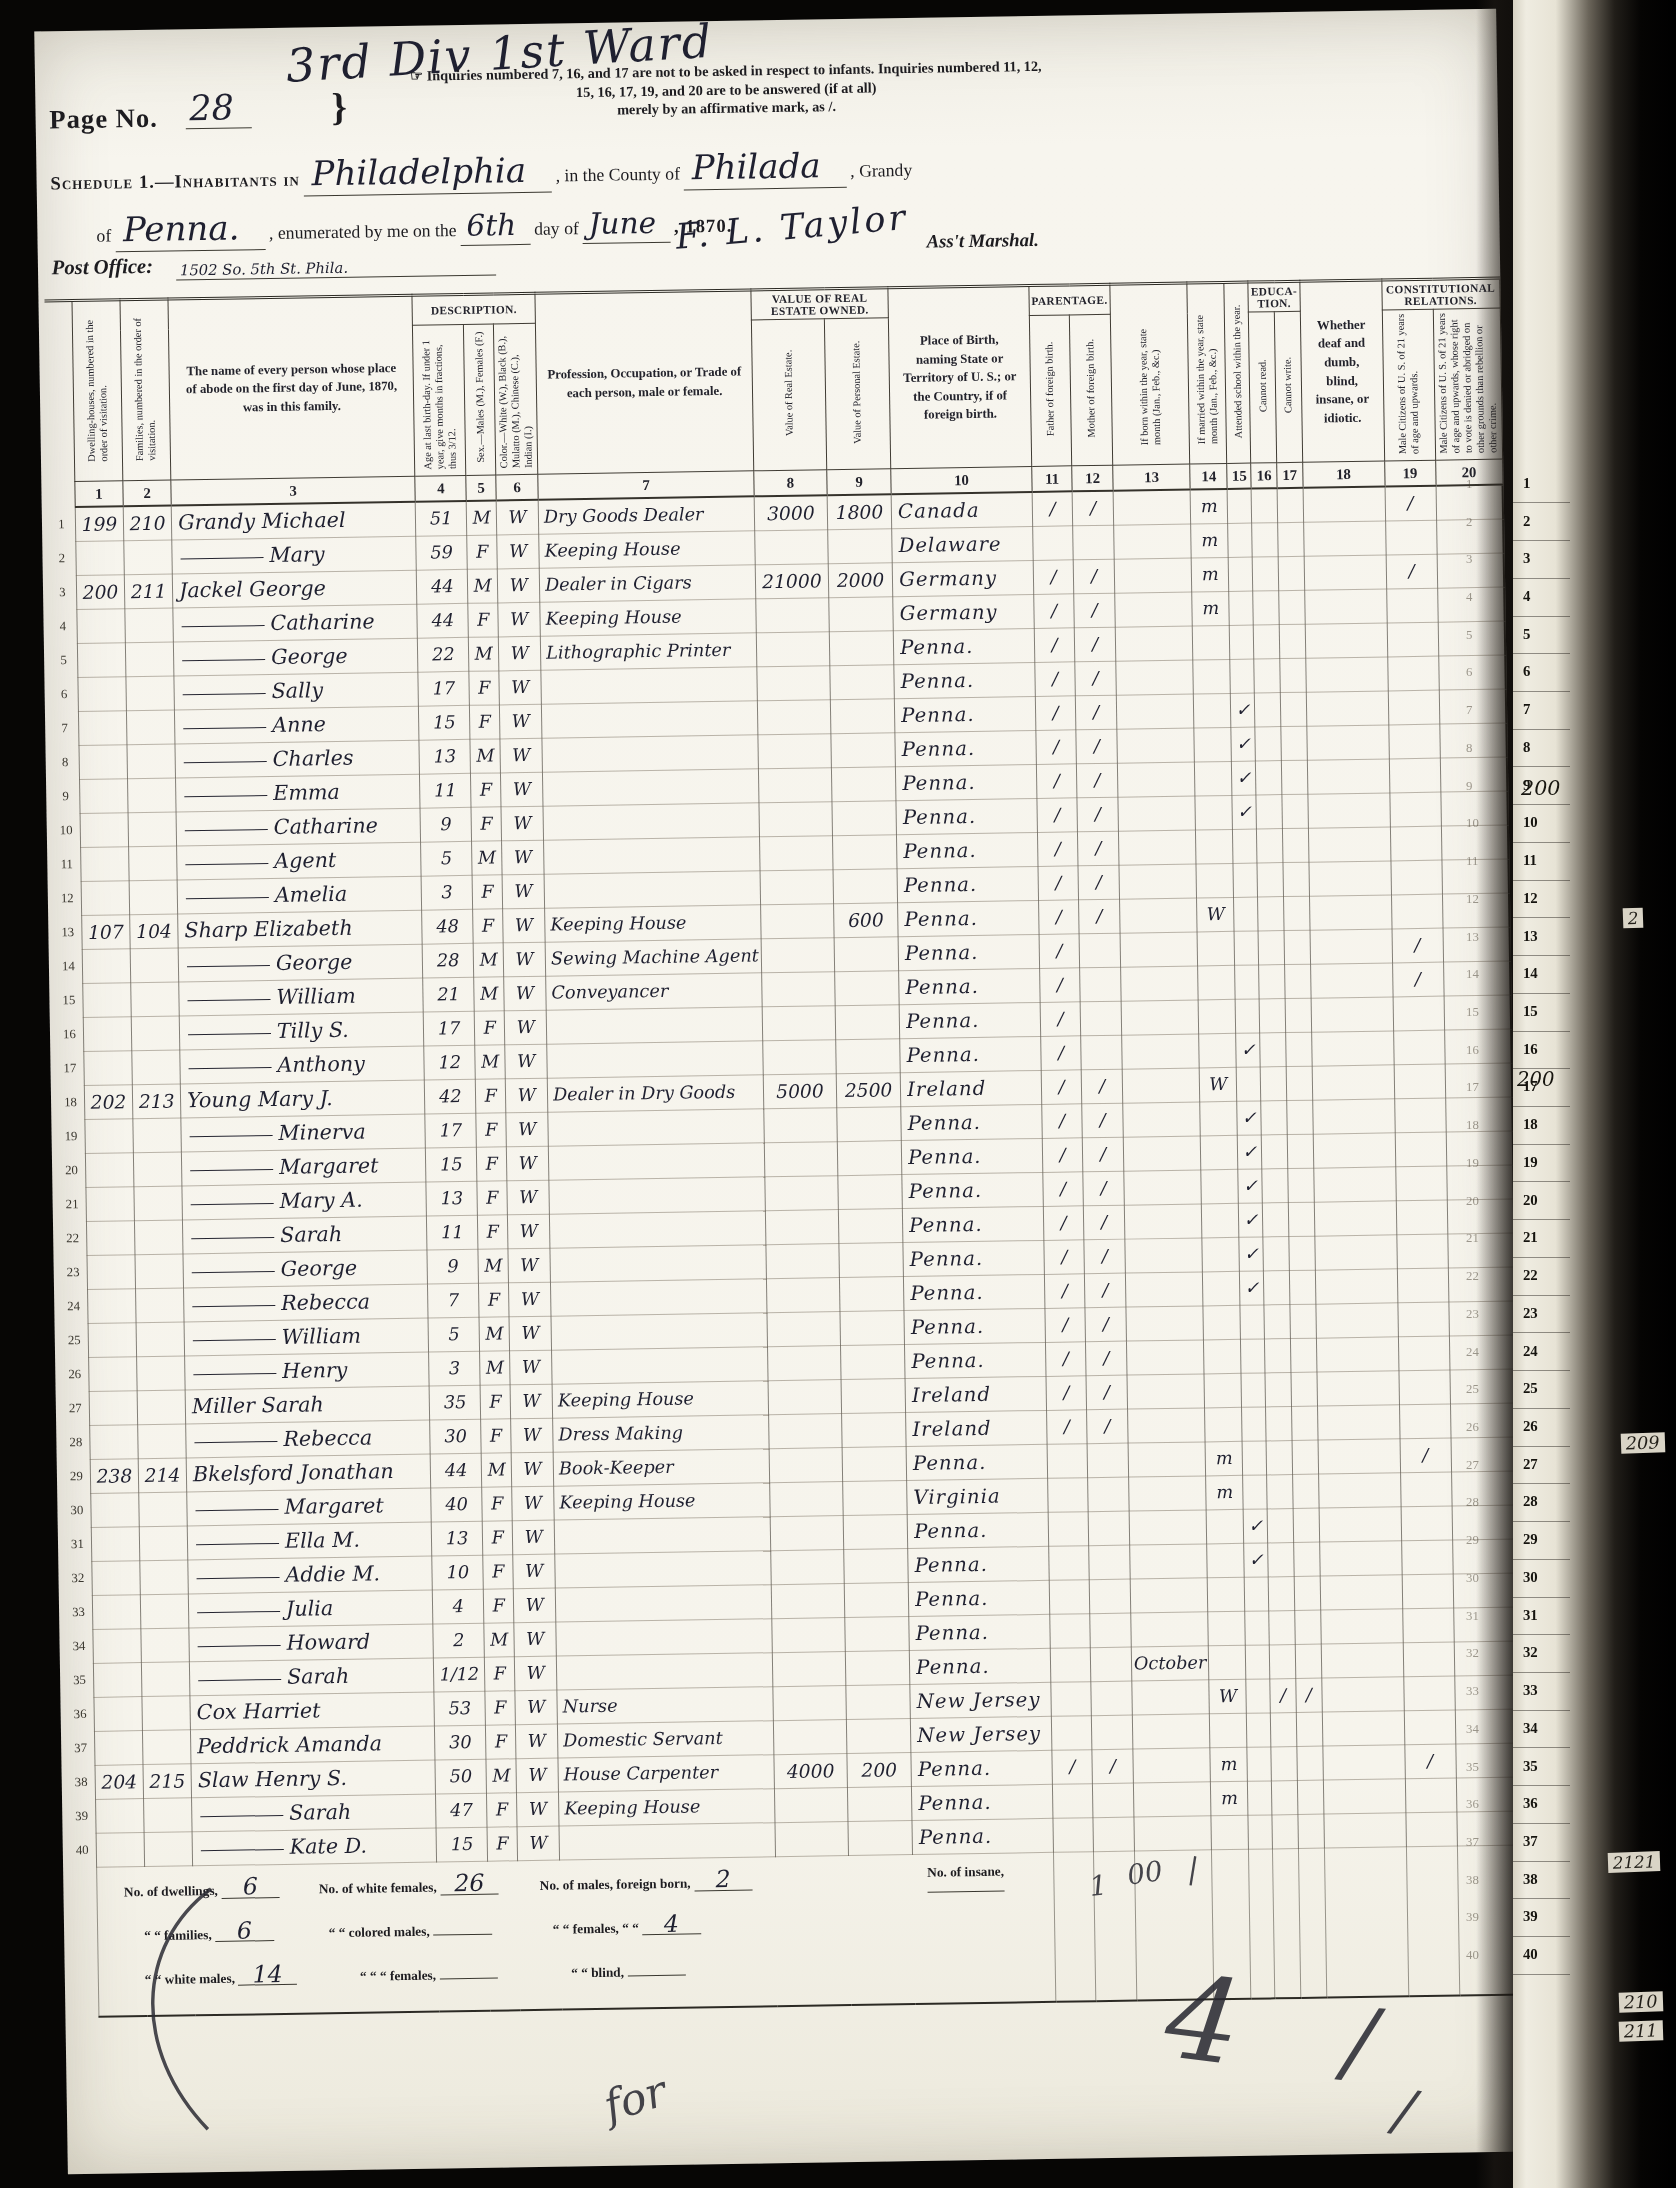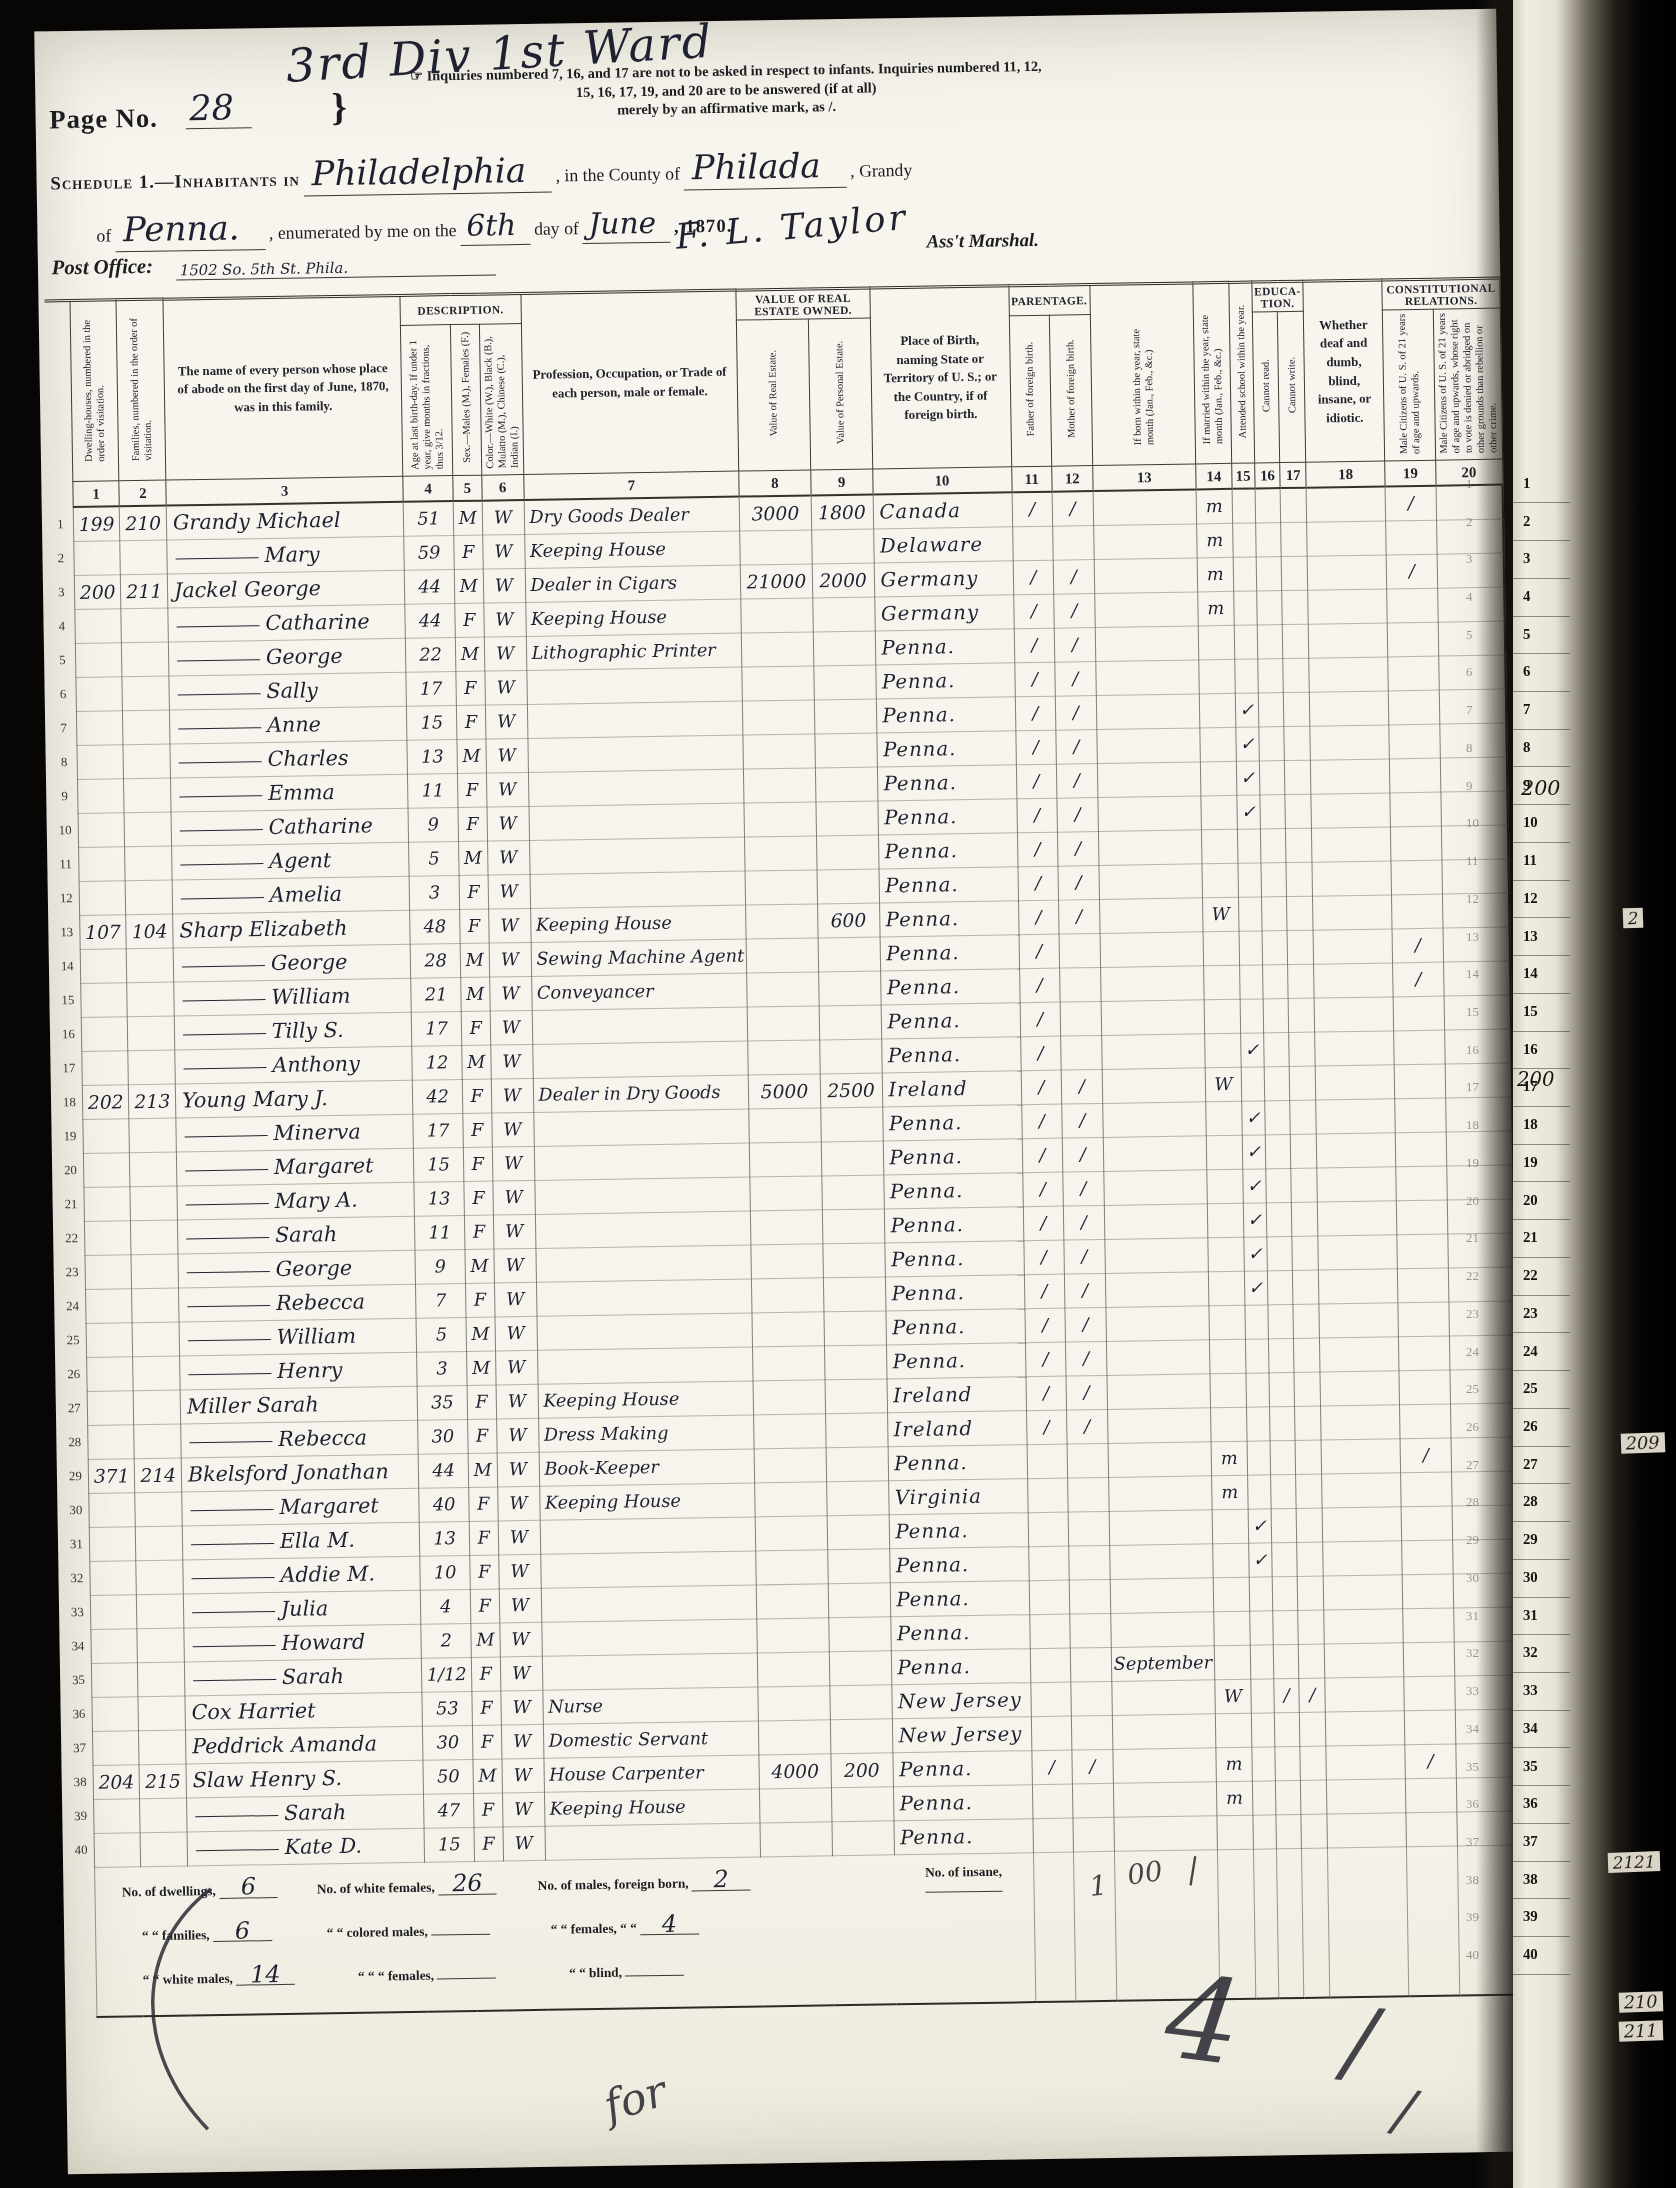--- a/index.html
+++ b/index.html
@@ -843,21 +843,21 @@
             <td class="c-mark hw"></td>
             <td class="c-mark hw"></td>
             <td class="c-mark hw"></td>
             <td class="c-mark hw"></td>
             <td class="c-mark"></td>
             <td class="c-mark hw"></td>
             <td class="c-mark c-last"></td>
           </tr>
           <tr>
             <td class="gutter prt">29</td>
-            <td class="c-num hw">371</td>
+            <td class="c-num hw">238</td>
             <td class="c-num hw">214</td>
             <td class="c-name"><span class="hw">Bkelsford Jonathan</span></td>
             <td class="c-age hw">44</td>
             <td class="c-sex hw">M</td>
             <td class="c-sex hw">W</td>
             <td class="c-occ"><span class="hw">Book-Keeper</span></td>
             <td class="c-val hw"></td>
             <td class="c-val hw"></td>
             <td class="c-bp"><span class="hw">Penna.</span></td>
             <td class="c-mark hw"></td>
@@ -993,21 +993,21 @@
             <td class="c-name"><span class="ditto"></span><span class="hw">Sarah</span></td>
             <td class="c-age hw">1/12</td>
             <td class="c-sex hw">F</td>
             <td class="c-sex hw">W</td>
             <td class="c-occ"><span class="hw"></span></td>
             <td class="c-val hw"></td>
             <td class="c-val hw"></td>
             <td class="c-bp"><span class="hw">Penna.</span></td>
             <td class="c-mark hw"></td>
             <td class="c-mark hw"></td>
-            <td class="c-mark hw">September</td>
+            <td class="c-mark hw">October</td>
             <td class="c-mark hw"></td>
             <td class="c-mark hw"></td>
             <td class="c-mark hw"></td>
             <td class="c-mark hw"></td>
             <td class="c-mark"></td>
             <td class="c-mark hw"></td>
             <td class="c-mark c-last"></td>
           </tr>
           <tr>
             <td class="gutter prt">36</td>

